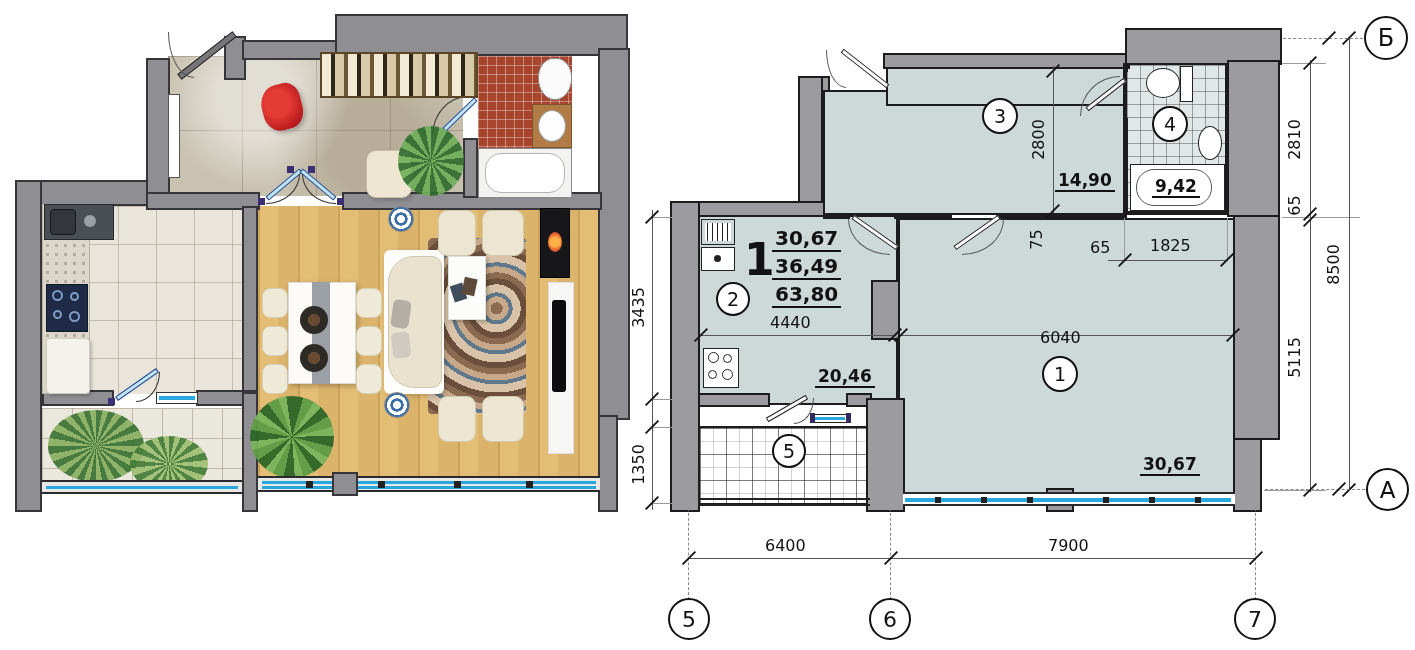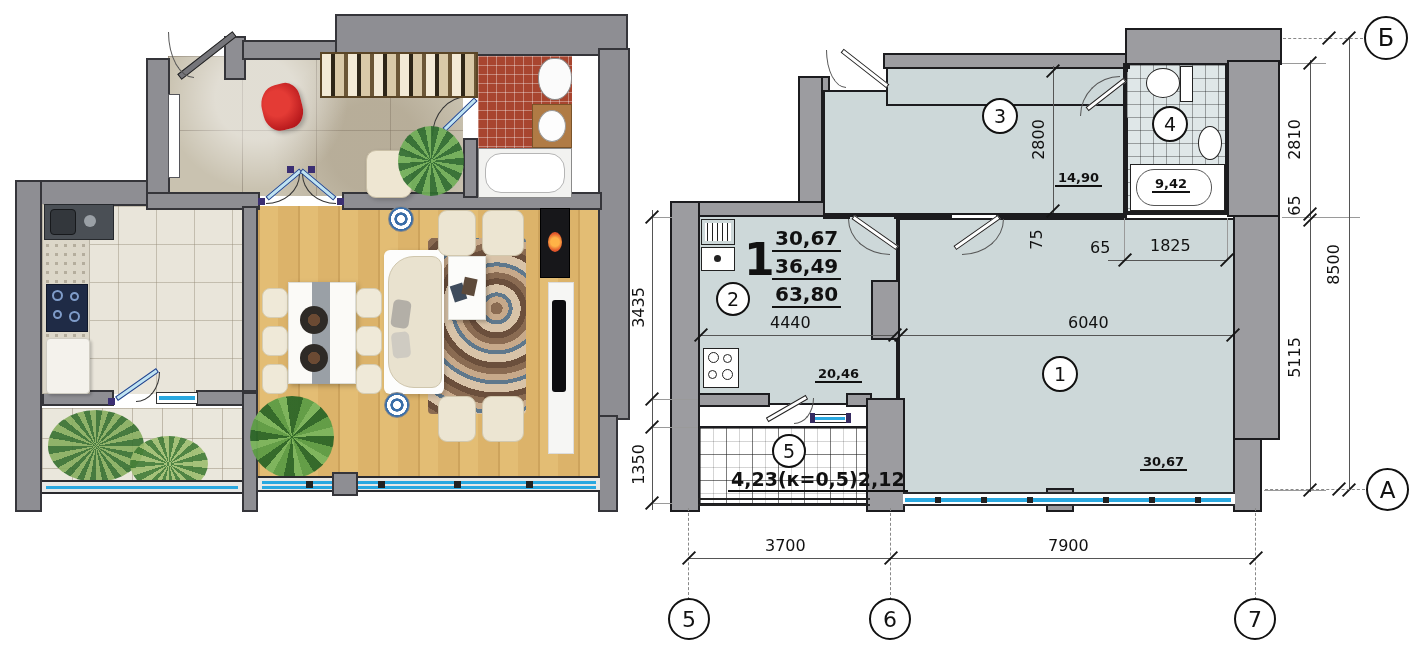--- a/index.html
+++ b/index.html
@@ -13,21 +13,21 @@
   .tile{background-color:#dfe7e8;background-image:linear-gradient(rgba(20,20,20,.35) 1px,transparent 1px),linear-gradient(90deg,rgba(20,20,20,.35) 1px,transparent 1px);background-size:13px 13px;}
   .hatch{background-color:#ffffff;background-image:linear-gradient(rgba(20,20,20,.45) 1px,transparent 1px),linear-gradient(90deg,rgba(20,20,20,.45) 1px,transparent 1px),linear-gradient(rgba(20,20,20,.18) 1px,transparent 1px),linear-gradient(90deg,rgba(20,20,20,.18) 1px,transparent 1px);background-size:26px 26px,26px 26px,13px 13px,13px 13px;}
   .vline{position:absolute;width:1px;background:#555;}
   .hline{position:absolute;height:1px;background:#555;}
   .eline{position:absolute;background:#9a9a9a;}
   .dashline{position:absolute;border-top:1px dashed #888;height:0;}
   .vdashline{position:absolute;border-left:1px dashed #888;width:0;}
   .tick{position:absolute;width:18px;height:0;border-top:2px solid #151515;transform:rotate(-45deg);}
   .dim{position:absolute;font-size:16px;white-space:nowrap;color:#111;}
   .vdim{position:absolute;font-size:16px;white-space:nowrap;color:#111;transform:rotate(-90deg);text-align:center;width:64px;}
-  .area{position:absolute;font-size:13px;font-weight:bold;border-bottom:2px solid #111;padding:0 3px;white-space:nowrap;}
+  .area{position:absolute;font-size:17px;font-weight:bold;border-bottom:2px solid #111;padding:0 3px;white-space:nowrap;}
   .circ{position:absolute;border:2px solid #111;border-radius:50%;background:#fff;display:flex;align-items:center;justify-content:center;font-size:19px;box-sizing:border-box;}
   .leaf{position:absolute;height:5px;background:#fff;border:1.5px solid #222;box-sizing:border-box;}
   .fixt{position:absolute;background:#fff;border:1.5px solid #222;box-sizing:border-box;}
   
   .lwall{position:absolute;background:#8e8e93;border:2px solid #35353a;box-sizing:border-box;}
   .floor-hall{position:absolute;background-color:#c9c2b0;background-image:radial-gradient(circle at 30% 30%,rgba(255,255,255,.45) 0 18%,transparent 40%),radial-gradient(circle at 70% 65%,rgba(150,135,110,.35) 0 20%,transparent 45%),linear-gradient(rgba(110,100,85,.4) 1px,transparent 1px),linear-gradient(90deg,rgba(110,100,85,.4) 1px,transparent 1px);background-size:100% 100%,100% 100%,74px 74px,74px 74px;}
   .floor-bath{position:absolute;background-color:#a8452f;background-image:linear-gradient(rgba(255,255,255,.35) 1px,transparent 1px),linear-gradient(90deg,rgba(255,255,255,.35) 1px,transparent 1px);background-size:9px 9px;}
   .floor-kitchen{position:absolute;background-color:#e9e5da;background-image:linear-gradient(rgba(150,140,120,.45) 1px,transparent 1px),linear-gradient(90deg,rgba(150,140,120,.45) 1px,transparent 1px);background-size:38px 38px;}
   .floor-wood{position:absolute;background:repeating-linear-gradient(90deg,#cda35c 0 2px,#e3bd74 2px 20px,#dcb36a 20px 40px);}
   .floor-balc{position:absolute;background-color:#eae7dc;background-image:linear-gradient(rgba(150,140,120,.5) 1px,transparent 1px),linear-gradient(90deg,rgba(150,140,120,.5) 1px,transparent 1px);background-size:30px 30px;}
@@ -245,21 +245,20 @@
     <div class="circ" style="left:1042px;top:356px;width:36px;height:36px;">1</div>
     <div class="circ" style="left:716px;top:282px;width:34px;height:34px;">2</div>
     <div class="circ" style="left:982px;top:98px;width:36px;height:36px;">3</div>
     <div class="circ" style="left:1152px;top:106px;width:36px;height:36px;">4</div>
     <div class="circ" style="left:772px;top:434px;width:34px;height:34px;">5</div>
 
     <div class="area" style="left:1140px;top:454px;">30,67</div>
     <div class="area" style="left:815px;top:366px;">20,46</div>
     <div class="area" style="left:1055px;top:170px;">14,90</div>
     <div class="area" style="left:1152px;top:176px;background:#fff;">9,42</div>
-    <div class="area" style="left:728px;top:468px;font-size:19px;">4,23(к=0,5)2,12</div>
 
     <div class="vline" style="left:1053px;top:66px;height:147px;"></div>
     <div class="tick" style="left:1044px;top:70px;"></div>
     <div class="tick" style="left:1044px;top:210px;"></div>
     <div class="vdim" style="left:1006px;top:130px;">2800</div>
     <div class="vdim" style="left:1004px;top:230px;">75</div>
 
     <div class="hline" style="left:1108px;top:260px;width:119px;"></div>
     <div class="eline" style="left:1124px;top:218px;width:1px;height:42px;"></div>
     <div class="eline" style="left:1227px;top:218px;width:1px;height:42px;"></div>
@@ -269,21 +268,21 @@
     <div class="dim" style="left:1150px;top:236px;">1825</div>
 
     <div class="hline" style="left:700px;top:335px;width:196px;"></div>
     <div class="tick" style="left:692px;top:334px;"></div>
     <div class="tick" style="left:886px;top:334px;"></div>
     <div class="dim" style="left:770px;top:313px;">4440</div>
 
     <div class="hline" style="left:900px;top:335px;width:333px;"></div>
     <div class="tick" style="left:892px;top:334px;"></div>
     <div class="tick" style="left:1224px;top:334px;"></div>
-    <div class="dim" style="left:1040px;top:313px;margin-left:28px;">6040</div>
+    <div class="dim" style="left:1040px;top:328px;">6040</div>
 
     <div class="vline" style="left:652px;top:210px;height:300px;"></div>
     <div class="eline" style="left:652px;top:217px;width:20px;height:1px;"></div>
     <div class="eline" style="left:652px;top:399px;width:46px;height:1px;"></div>
     <div class="eline" style="left:652px;top:427px;width:46px;height:1px;"></div>
     <div class="eline" style="left:652px;top:503px;width:20px;height:1px;"></div>
     <div class="tick" style="left:643px;top:216px;"></div>
     <div class="tick" style="left:643px;top:398px;"></div>
     <div class="tick" style="left:643px;top:426px;"></div>
     <div class="tick" style="left:643px;top:502px;"></div>
@@ -306,21 +305,21 @@
     <div class="tick" style="left:1340px;top:489px;"></div>
     <div class="vdim" style="left:1301px;top:255px;">8500</div>
 
     <div class="hline" style="left:688px;top:558px;width:568px;"></div>
     <div class="vdashline" style="left:688px;top:508px;height:92px;"></div>
     <div class="vdashline" style="left:890px;top:508px;height:92px;"></div>
     <div class="vdashline" style="left:1255px;top:508px;height:92px;"></div>
     <div class="tick" style="left:680px;top:557px;"></div>
     <div class="tick" style="left:882px;top:557px;"></div>
     <div class="tick" style="left:1247px;top:557px;"></div>
-    <div class="dim" style="left:765px;top:536px;">3700</div>
+    <div class="dim" style="left:765px;top:536px;">6400</div>
     <div class="dim" style="left:1048px;top:536px;">7900</div>
 
     <div class="dashline" style="left:1283px;top:38px;width:80px;"></div>
     <div class="tick" style="left:1320px;top:37px;"></div>
     <div class="dashline" style="left:1265px;top:489px;width:100px;"></div>
     <div class="tick" style="left:1330px;top:488px;"></div>
 
     <div class="circ" style="left:1364px;top:16px;width:44px;height:44px;font-size:24px;">Б</div>
     <div class="circ" style="left:1366px;top:468px;width:43px;height:43px;font-size:23px;">А</div>
     <div class="circ" style="left:668px;top:598px;width:42px;height:42px;font-size:22px;">5</div>

